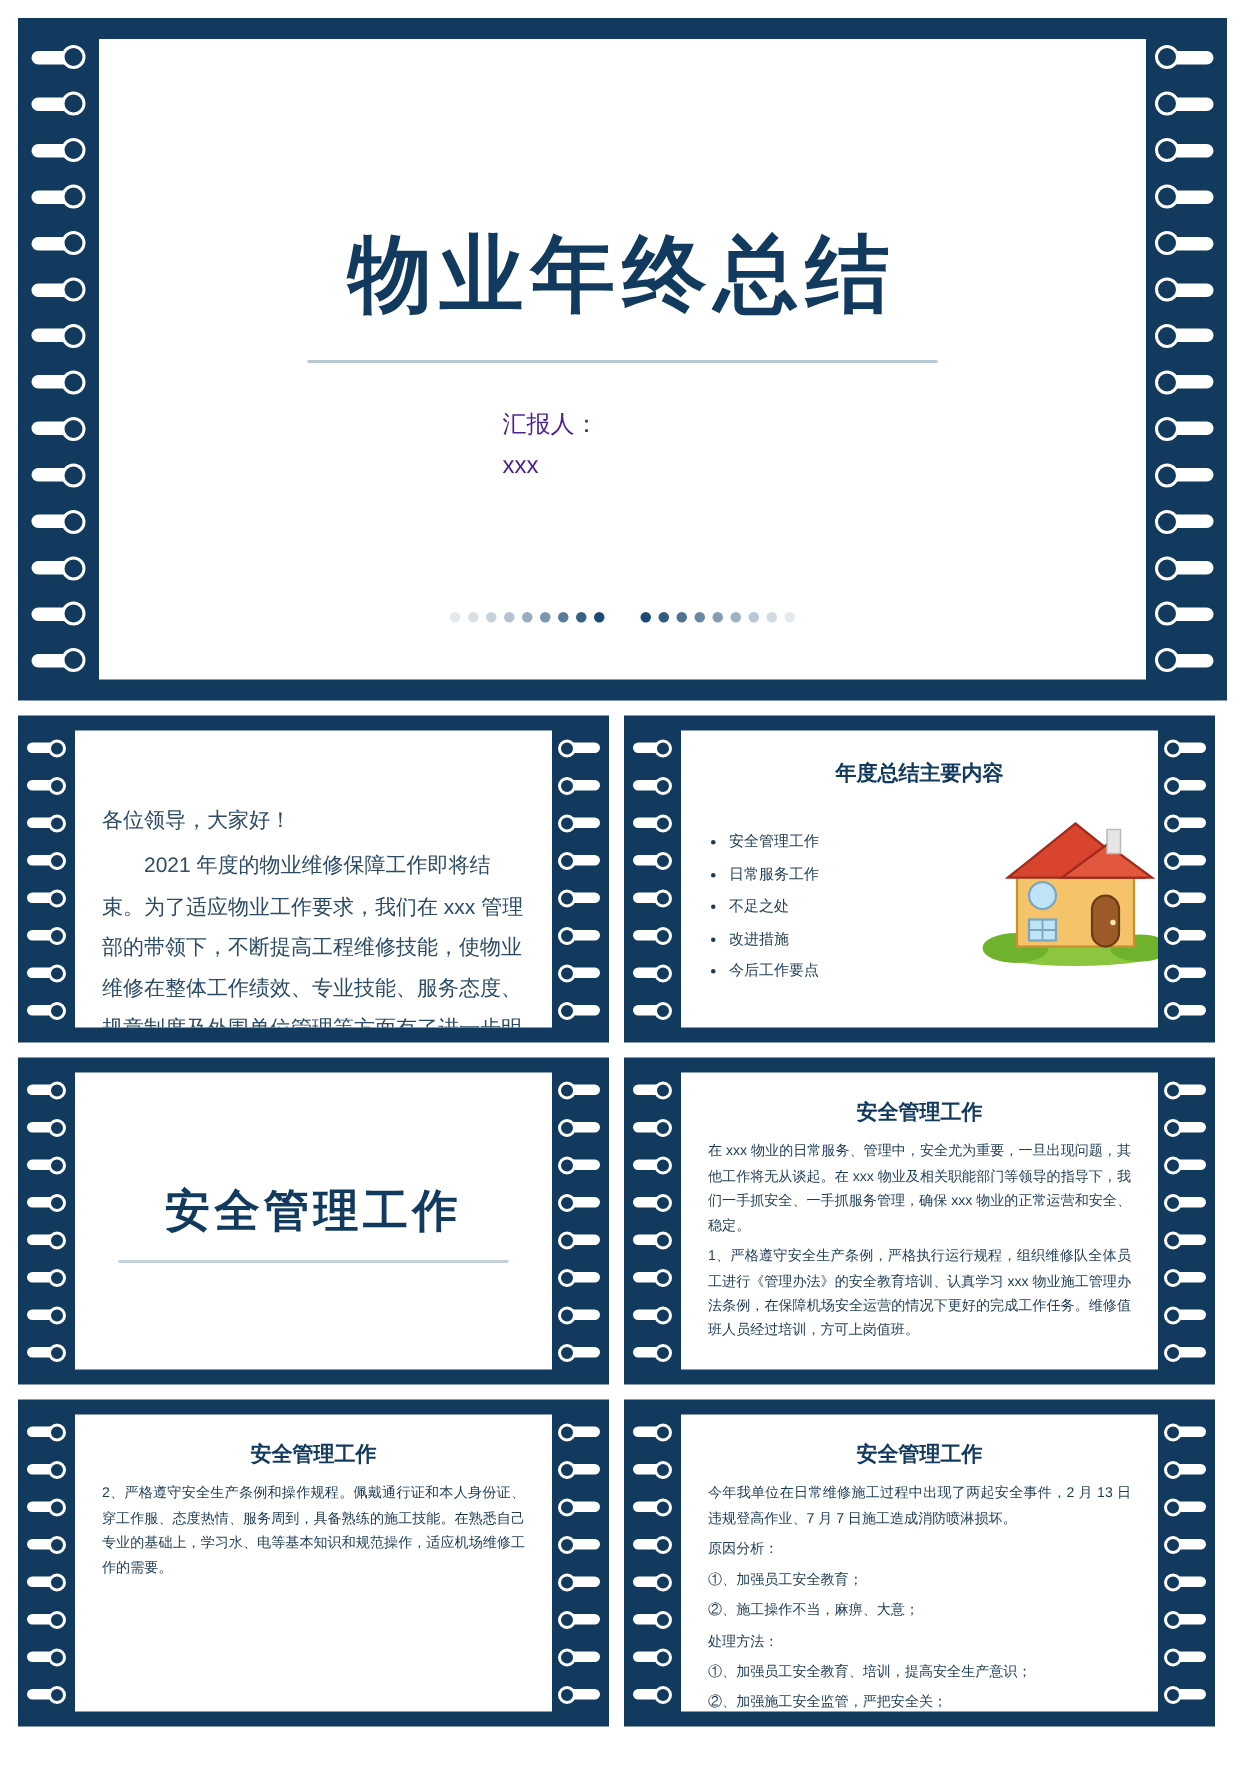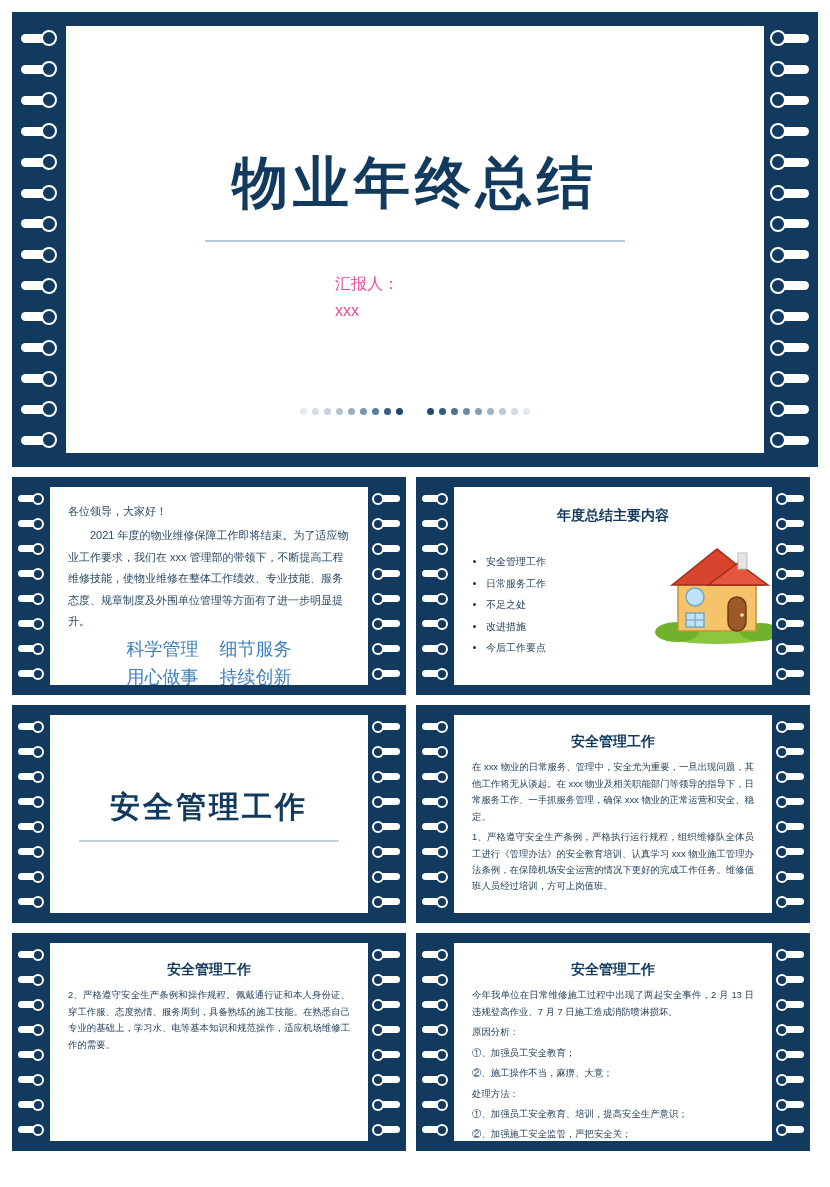--- a/index.html
+++ b/index.html
@@ -105,21 +105,21 @@
   }
   .cover-rule {
     width: 420px;
     height: 2px;
     background: #b9c9d8;
     margin-top: 18px;
   }
   .cover-sub {
     margin-top: 28px;
     font-size: 16px;
-    color: #ec4899;
+    color: #4c1d95;
     line-height: 1.7;
     text-align: left;
     width: 160px;
   }
   .dots {
     position: absolute;
     left: 0; right: 0;
     bottom: 38px;
     display: flex;
     justify-content: center;
@@ -146,21 +146,21 @@
     font-size: 9.4px;
     color: #1d3b55;
     line-height: 1.75;
     text-align: justify;
   }
   .body-text p { margin: 0 0 4px 0; }
   .indent { text-indent: 2em; }
 
   
   .greet .pad { display: flex; flex-direction: column; }
-  .greet-body { font-size: 11px; color: #2b4b66; line-height: 1.95; }
+  .greet-body { font-size: 14px; color: #2b4b66; line-height: 1.95; margin-top: 32px; }
   .greet-body p { margin: 0 0 3px 0; }
   .greet-tag {
     margin-top: auto;
     text-align: center;
     color: #3f7fbf;
     font-size: 18px;
     line-height: 1.55;
     padding-bottom: 6px;
   }
   .greet-tag span { margin: 0 8px; }
@@ -405,21 +405,21 @@
         <div class="ring"></div>
         <div class="ring"></div>
         <div class="ring"></div>
         <div class="ring"></div>
         <div class="ring"></div>
       </div>
       <div class="inner">
         <div class="pad">
           <div class="slide-title" style="width:110px;margin:2px auto 8px auto;">安全管理工作</div>
           <div class="body-text">
-            <p>在 xxx 物业的日常服务、管理中，安全尤为重要，一旦出现问题，其他工作将无从谈起。在 xxx 物业及相关职能部门等领导的指导下，日常服务工作、一手抓服务管理，确保 xxx 物业的正常运营和安全、稳定。</p>
+            <p>在 xxx 物业的日常服务、管理中，安全尤为重要，一旦出现问题，其他工作将无从谈起。在 xxx 物业及相关职能部门等领导的指导下，我们一手抓安全、一手抓服务管理，确保 xxx 物业的正常运营和安全、稳定。</p>
             <p>1、严格遵守安全生产条例，严格执行运行规程，组织维修队全体员工进行《管理办法》的安全教育培训、认真学习 xxx 物业施工管理办法条例，在保障机场安全运营的情况下更好的完成工作任务。维修值班人员经过培训，方可上岗值班。</p>
           </div>
         </div>
       </div>
     </div>
   </div>
 
   <div class="row">
 
     <div class="slide half">

